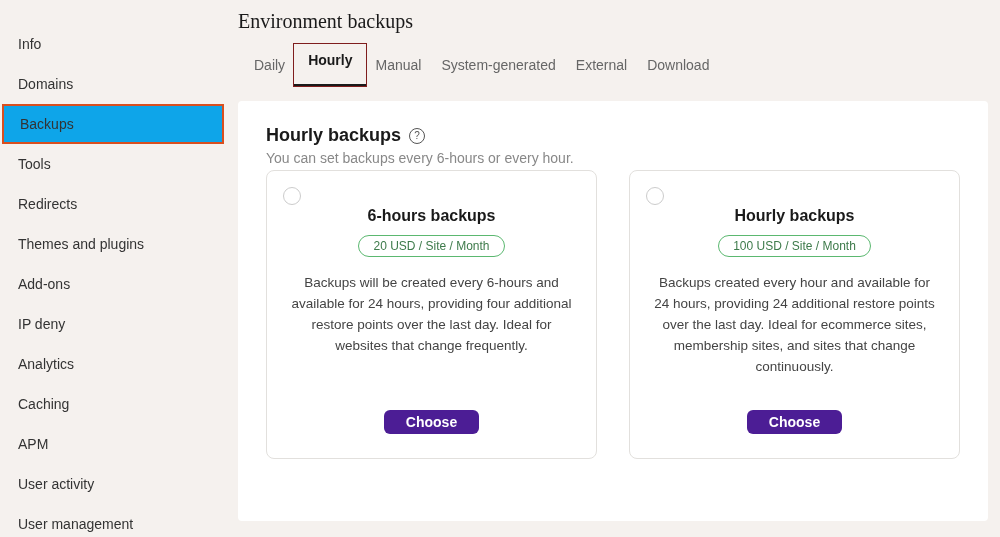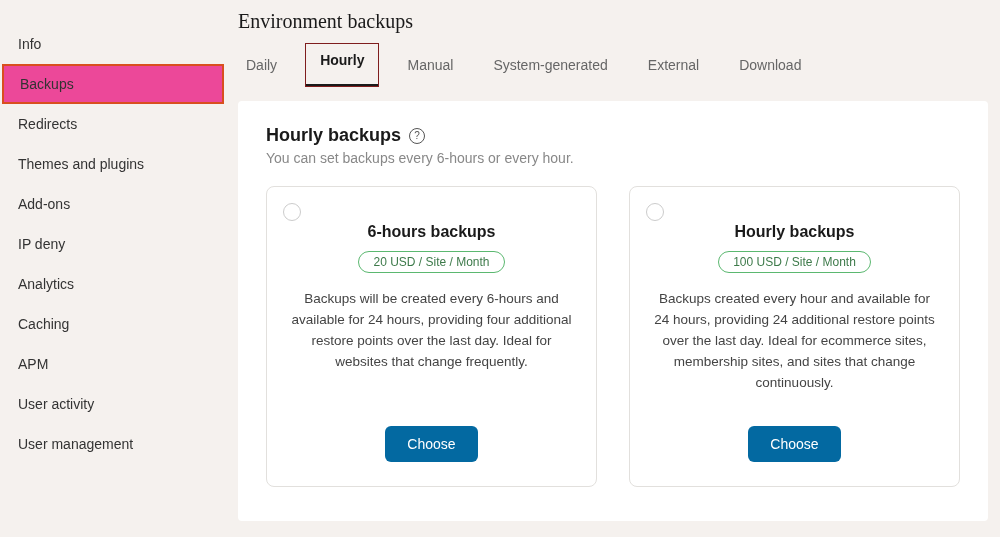--- a/index.html
+++ b/index.html
@@ -16,43 +16,44 @@
       padding-top: 24px;
     }
     .sidebar-item {
       padding: 10px 18px;
       font-size: 14px;
       color: #333;
       cursor: pointer;
       line-height: 20px;
     }
     .sidebar-item.active {
-      background: #ec4899;
+      background: #0ea5e9;
       border: 2px solid #d94f1f;
       margin-left: 2px;
       margin-right: -2px;
       padding: 8px 16px;
     }
     .main {
       flex: 1;
       padding: 2px 12px 0 16px;
     }
     .page-title {
       font-family: Georgia, 'Times New Roman', serif;
       font-size: 20px;
       font-weight: 500;
       color: #1a1a1a;
       margin-top: 8px;
       margin-bottom: 18px;
     }
     .tabs {
       display: flex;
-      gap: 36px;
+      gap: 16px;
       margin-bottom: 22px;
       padding-left: 6px;
+      margin-left: 8px;
     }
     .tab {
       font-size: 14px;
       color: #666;
       cursor: pointer;
       padding: 6px 2px;
       position: relative;
     }
     .tab.active {
       color: #1a1a1a;
@@ -97,21 +98,21 @@
       display: inline-flex;
       align-items: center;
       justify-content: center;
       font-size: 10px;
       color: #555;
       cursor: pointer;
     }
     .section-subtitle {
       font-size: 14px;
       color: #888;
-      margin-bottom: 20px;
+      margin-bottom: 4px;
     }
     .plans {
       display: flex;
       gap: 32px;
     }
     .plan-card {
       flex: 1;
       border: 1px solid #e2e0dd;
       border-radius: 8px;
       padding: 20px 24px 24px;
@@ -147,38 +148,40 @@
       border-radius: 14px;
       margin-bottom: 16px;
     }
     .plan-desc {
       font-size: 13.5px;
       color: #444;
       line-height: 1.55;
       flex: 1;
     }
     .choose-btn {
-      background: #0369a1;
+      background: #4c1d95;
       color: #fff;
       font-size: 14px;
-      font-weight: 400;
-      padding: 10px 22px;
+      font-weight: 700;
+      padding: 4px 22px;
       border: none;
       border-radius: 6px;
       cursor: pointer;
       margin-top: 32px;
       align-self: center;
     }
   </style>
 </head>
 <body>
 
 <nav class="sidebar">
   <div class="sidebar-item">Info</div>
+  <div class="sidebar-item">Domains</div>
   <div class="sidebar-item active">Backups</div>
+  <div class="sidebar-item">Tools</div>
   <div class="sidebar-item">Redirects</div>
   <div class="sidebar-item">Themes and plugins</div>
   <div class="sidebar-item">Add-ons</div>
   <div class="sidebar-item">IP deny</div>
   <div class="sidebar-item">Analytics</div>
   <div class="sidebar-item">Caching</div>
   <div class="sidebar-item">APM</div>
   <div class="sidebar-item">User activity</div>
   <div class="sidebar-item">User management</div>
 </nav>

